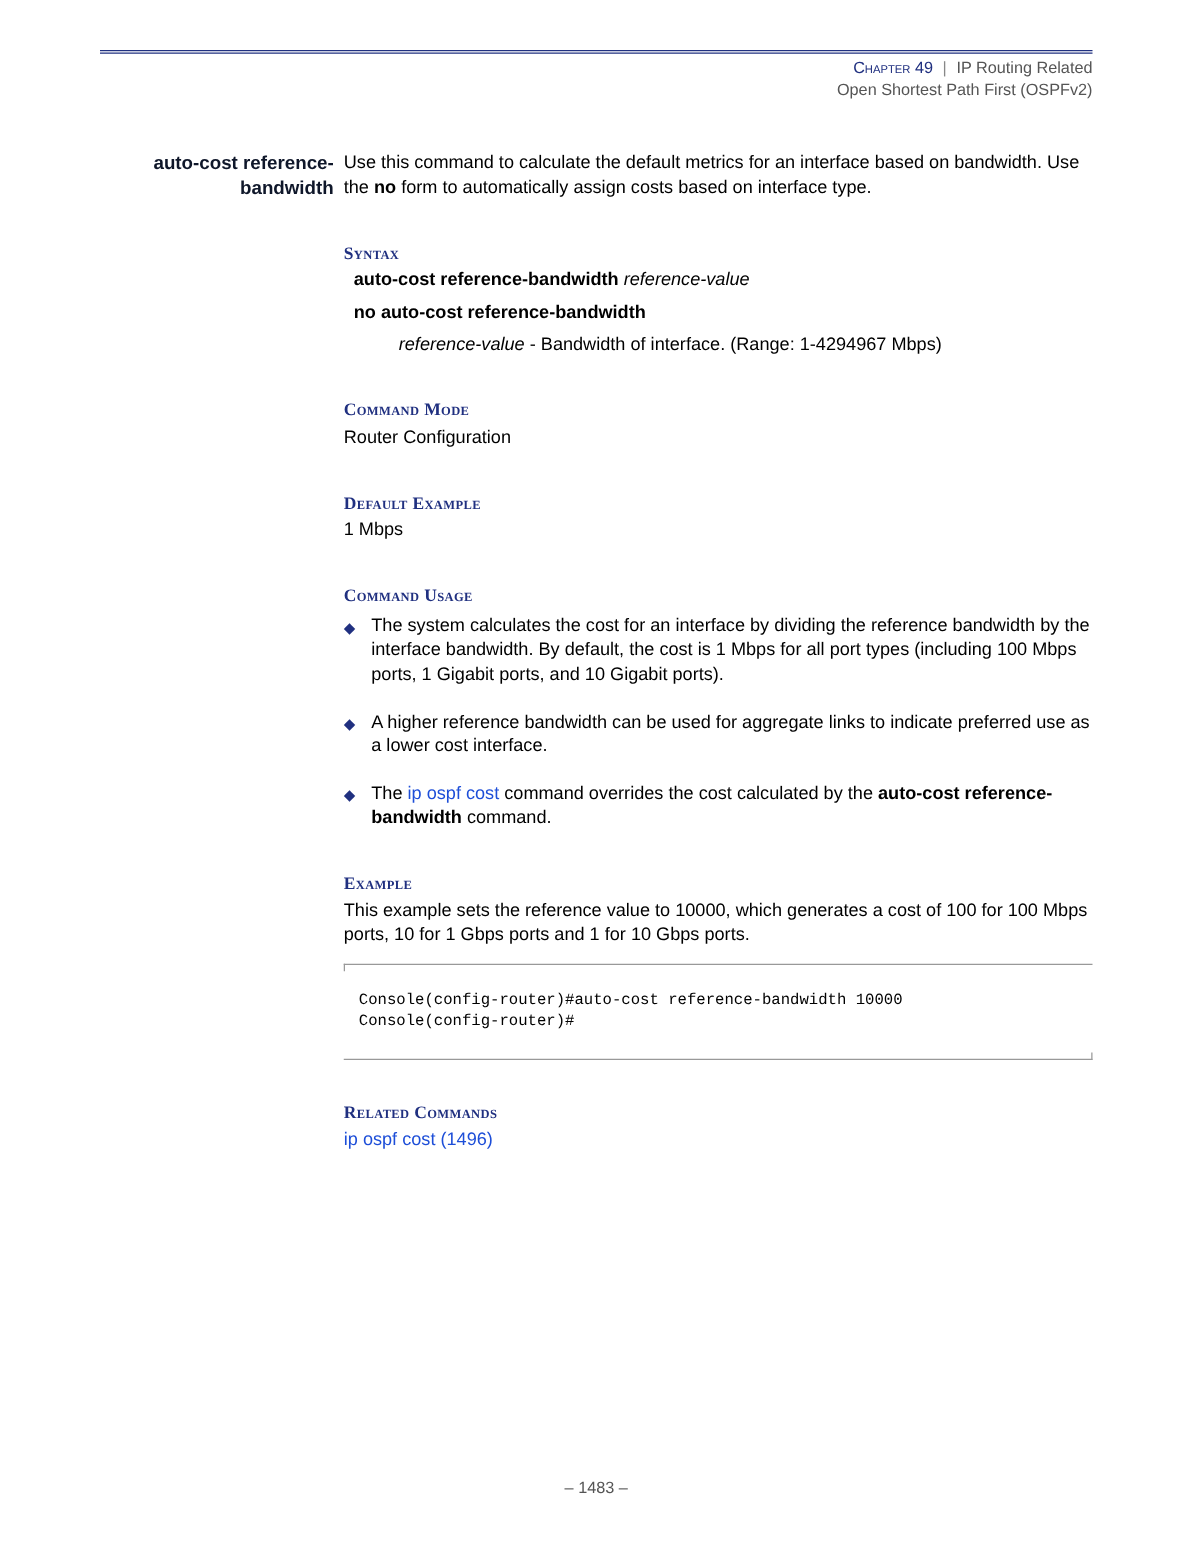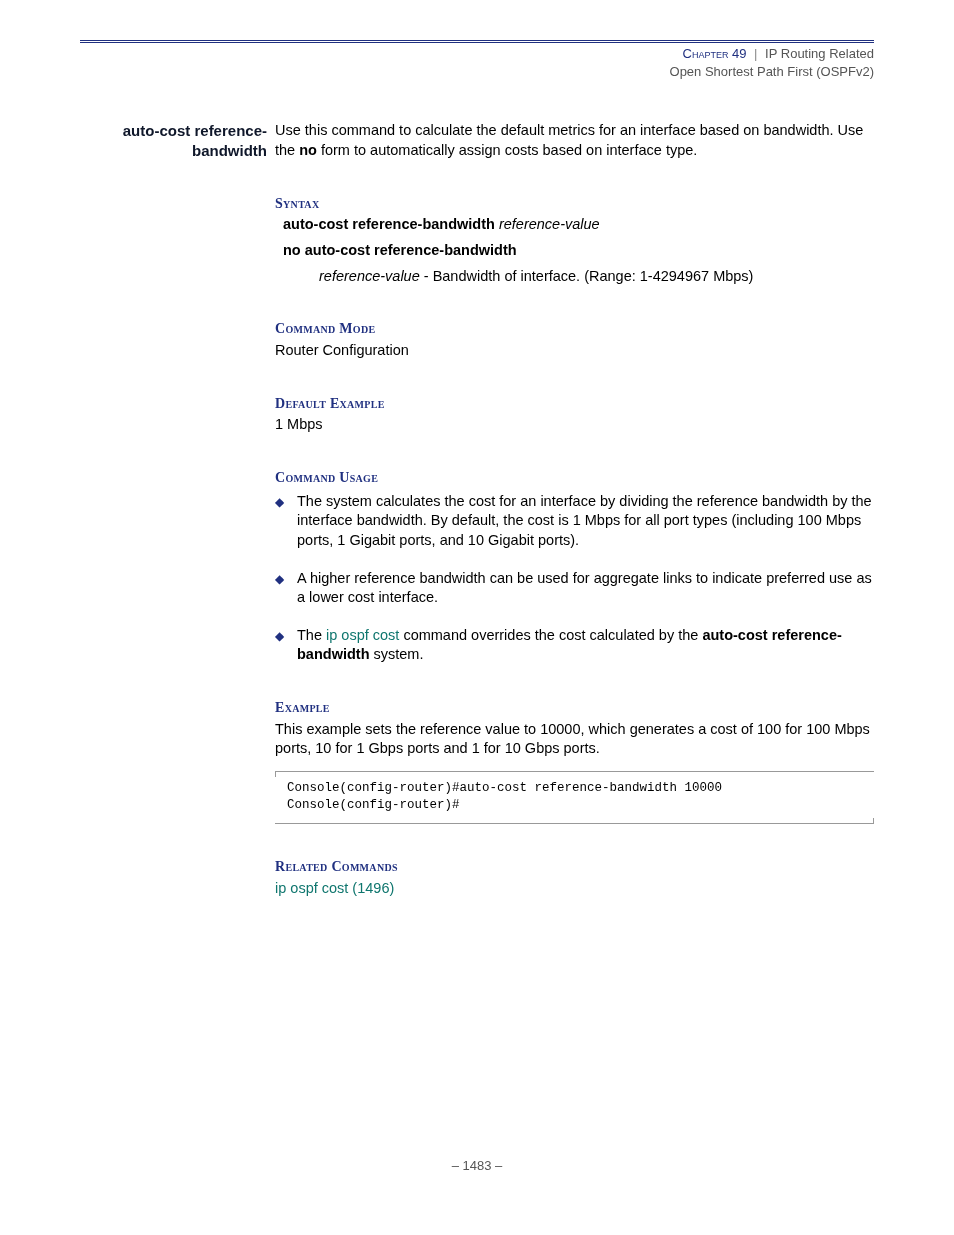--- a/index.html
+++ b/index.html
@@ -88,21 +88,21 @@
     content: "◆";
     color: #203080;
     position: absolute;
     left: -22px;
     font-size: 12px;
     top: 2px;
   }
   .code-block {
     border-top: 1.5px solid #999;
     border-bottom: 1.5px solid #999;
-    padding: 8px 12px;
+    padding: 20px 12px;
     font-family: "Courier New", monospace;
     font-size: 12.5px;
     white-space: pre;
     margin-top: 12px;
     margin-bottom: 8px;
     line-height: 1.4;
     position: relative;
   }
   .code-block::before {
     content: "";
@@ -112,21 +112,21 @@
     border-left: 1.5px solid #999;
   }
   .code-block::after {
     content: "";
     position: absolute;
     right: 0; bottom: -1px;
     width: 4px; height: 6px;
     border-right: 1.5px solid #999;
   }
   .link {
-    color: #0f766e;
+    color: #1d4ed8;
   }
   .page-num {
     text-align: center;
     color: #555;
     font-size: 13px;
     margin-top: 260px;
   }
   .para { margin-bottom: 6px; }
   b { font-weight: bold; }
   i { font-style: italic; }
@@ -171,21 +171,21 @@
       <div>Router Configuration</div>
 
       <div class="sec-heading">Default Example</div>
       <div>1 Mbps</div>
 
       <div class="sec-heading">Command Usage</div>
       <ul class="diamond">
         <li>The system calculates the cost for an interface by dividing the reference bandwidth by the interface bandwidth. By default, the cost is 1 Mbps for all port types (including 100 Mbps ports, 1 Gigabit ports, and 10 Gigabit ports).</li>
         <li>A higher reference bandwidth can be used for aggregate links to indicate preferred use as a lower cost interface.</li>
         <li>
-          <span>The </span><span class="link">ip ospf cost</span><span> command overrides the cost calculated by the </span><b>auto-cost reference-bandwidth</b><span> system.</span>
+          <span>The </span><span class="link">ip ospf cost</span><span> command overrides the cost calculated by the </span><b>auto-cost reference-bandwidth</b><span> command.</span>
         </li>
       </ul>
 
       <div class="sec-heading">Example</div>
       <div>This example sets the reference value to 10000, which generates a cost of 100 for 100 Mbps ports, 10 for 1 Gbps ports and 1 for 10 Gbps ports.</div>
       <div class="code-block">Console(config-router)#auto-cost reference-bandwidth 10000
 Console(config-router)#</div>
 
       <div class="sec-heading">Related Commands</div>
       <div class="link">ip ospf cost (1496)</div>

